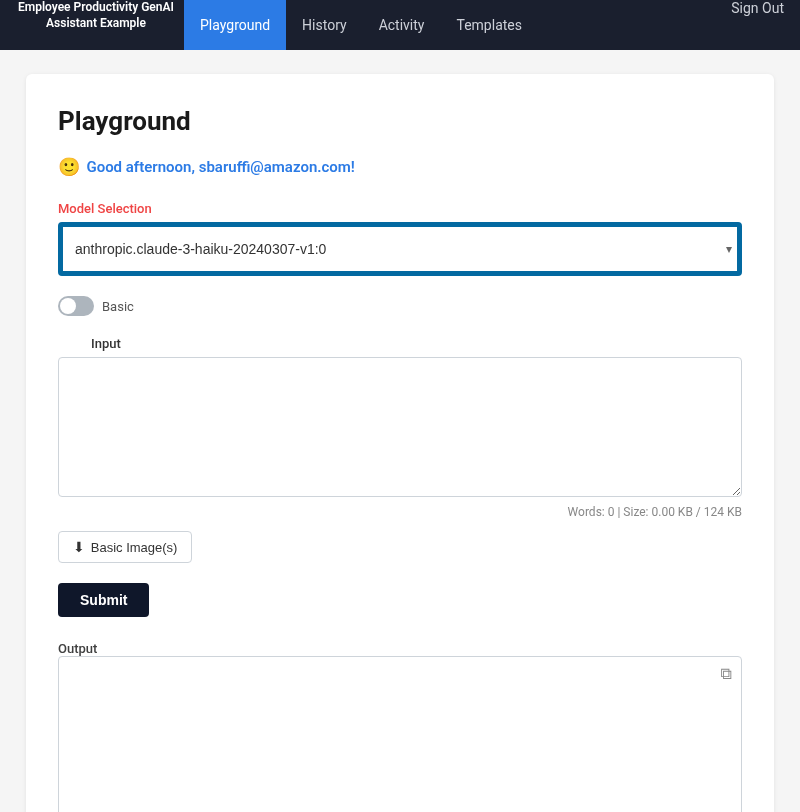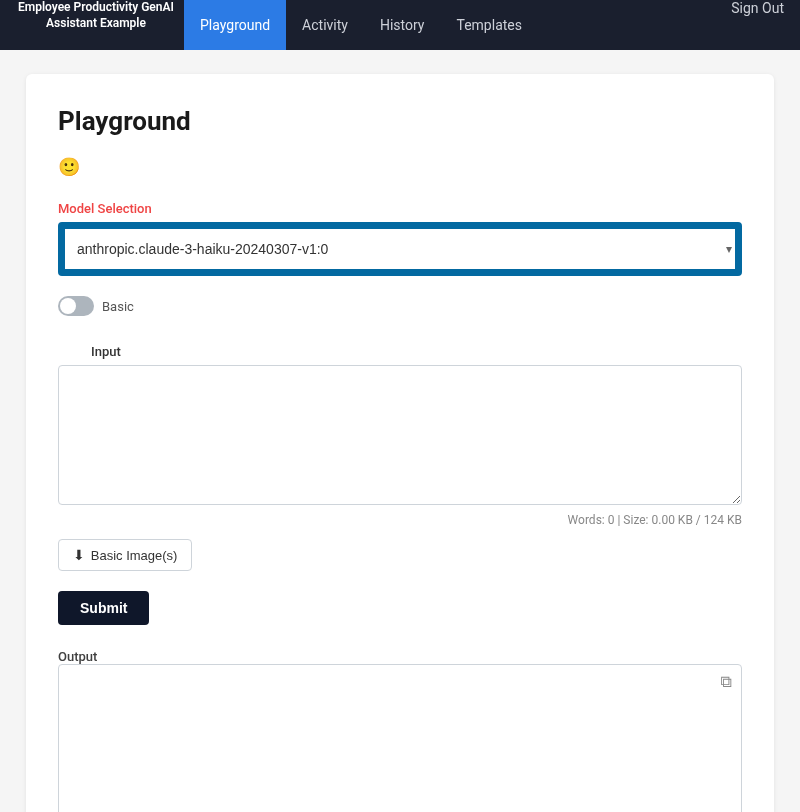--- a/index.html
+++ b/index.html
@@ -102,21 +102,21 @@
     }
 
     .model-select-container {
       position: relative;
       margin-bottom: 20px;
     }
 
     .model-select {
       width: 100%;
       padding: 8px 36px 8px 12px;
-      border: 7px solid #0369a1;
+      border: 5px solid #0369a1;
       border-radius: 4px;
       font-size: 14px;
       color: #333;
       background: #fff;
       appearance: none;
       cursor: pointer;
       height: 54px;
     }
 
     .select-chevron {
@@ -127,21 +127,21 @@
       pointer-events: none;
       color: #666;
       font-size: 12px;
     }
 
     
     .toggle-container {
       display: flex;
       align-items: center;
       gap: 8px;
-      margin-bottom: 28px;
+      margin-bottom: 20px;
     }
 
     .toggle-track {
       width: 36px;
       height: 20px;
       background: #adb5bd;
       border-radius: 10px;
       position: relative;
       cursor: pointer;
     }
@@ -258,34 +258,35 @@
     }
   </style>
 </head>
 <body>
 
 <nav>
   <div class="nav-brand">Employee Productivity GenAI<br>Assistant Example</div>
 
   <div class="nav-links">
     <a class="nav-link active">Playground</a>
+    <a class="nav-link">History</a>
     <a class="nav-link">Activity</a>
-    <a class="nav-link">History</a>
     <a class="nav-link">Templates</a>
   </div>
 
   <span class="nav-signout">Sign Out</span>
 </nav>
 
 <div class="main-container">
 
   <h1 class="page-title">Playground</h1>
 
   <div class="greeting">
     <span class="greeting-emoji">🙂</span>
+    <span>Good afternoon, sbaruffi@amazon.com!</span>
   </div>
 
   
   <label class="form-label">Model Selection</label>
   <div class="model-select-container">
     <select class="model-select">
       <option value="anthropic.claude-3-haiku-20240307-v1:0">anthropic.claude-3-haiku-20240307-v1:0</option>
       <option value="anthropic.claude-3-sonnet-20240229-v1:0">anthropic.claude-3-sonnet-20240229-v1:0</option>
       <option value="anthropic.claude-3-opus-20240229-v1:0">anthropic.claude-3-opus-20240229-v1:0</option>
     </select>

